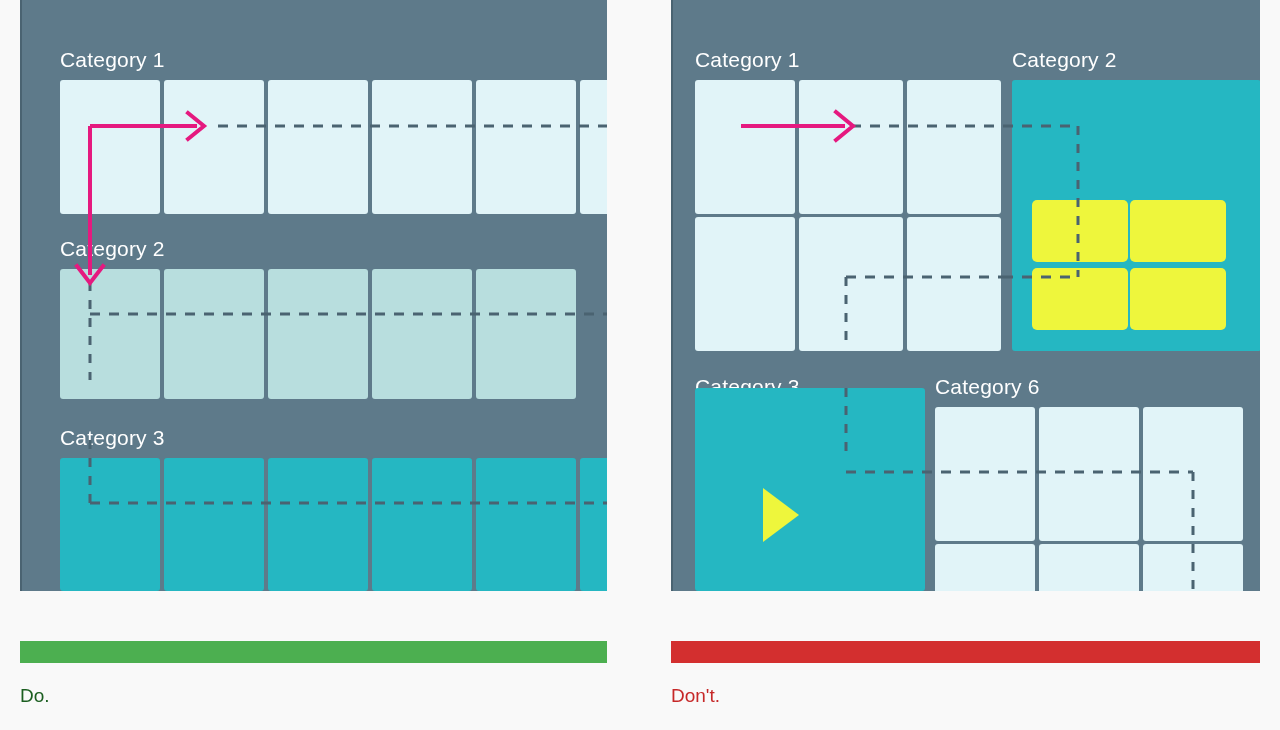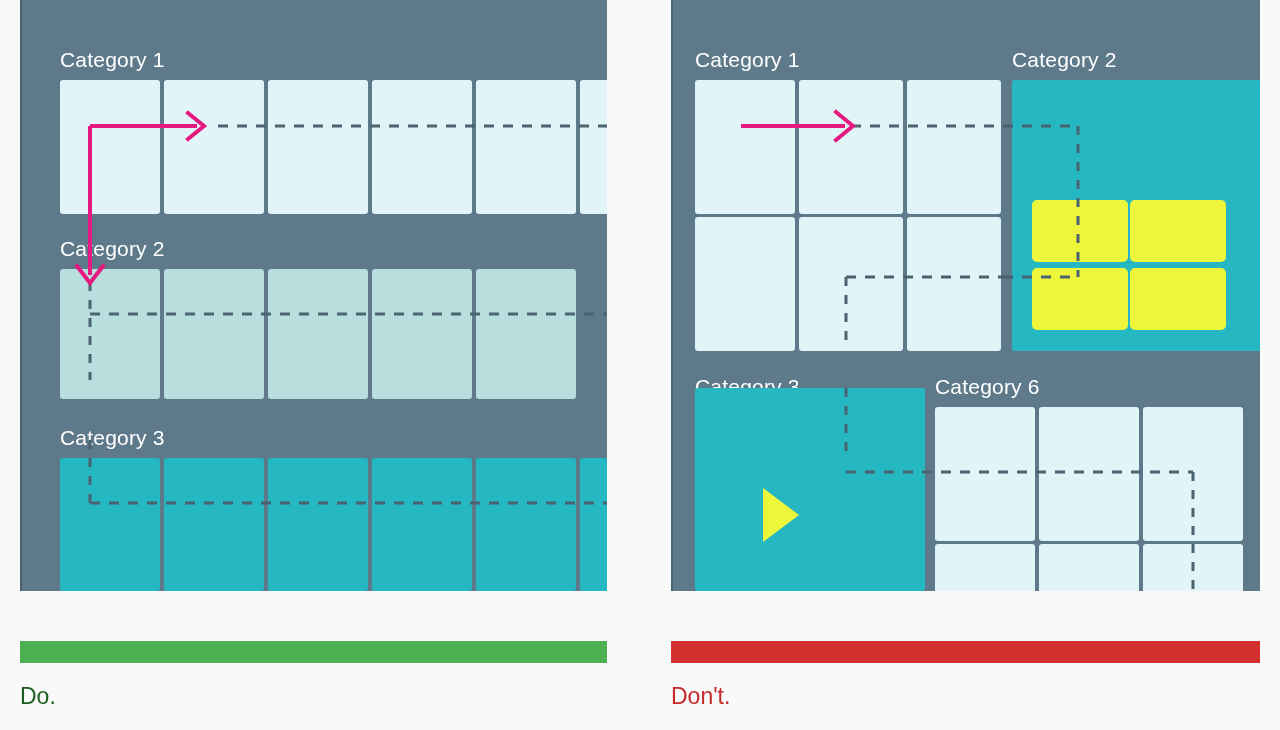--- a/index.html
+++ b/index.html
@@ -56,21 +56,21 @@
     position:absolute;
     height:22px;
     top:641px;
   }
   .bar.good{background:#4caf50;left:0;width:587px;}
   .bar.bad{background:#d32f2f;left:0;width:589px;}
 
   .caption{
     position:absolute;
     top:686px;left:0;
-    font-size:23px;
+    font-size:19px;
     line-height:20px;
   }
   .caption.good{color:#1b5e20;}
   .caption.bad{color:#c62828;}
 </style>
 </head>
 <body>
 
 <div class="example left">
   <div class="panel">

